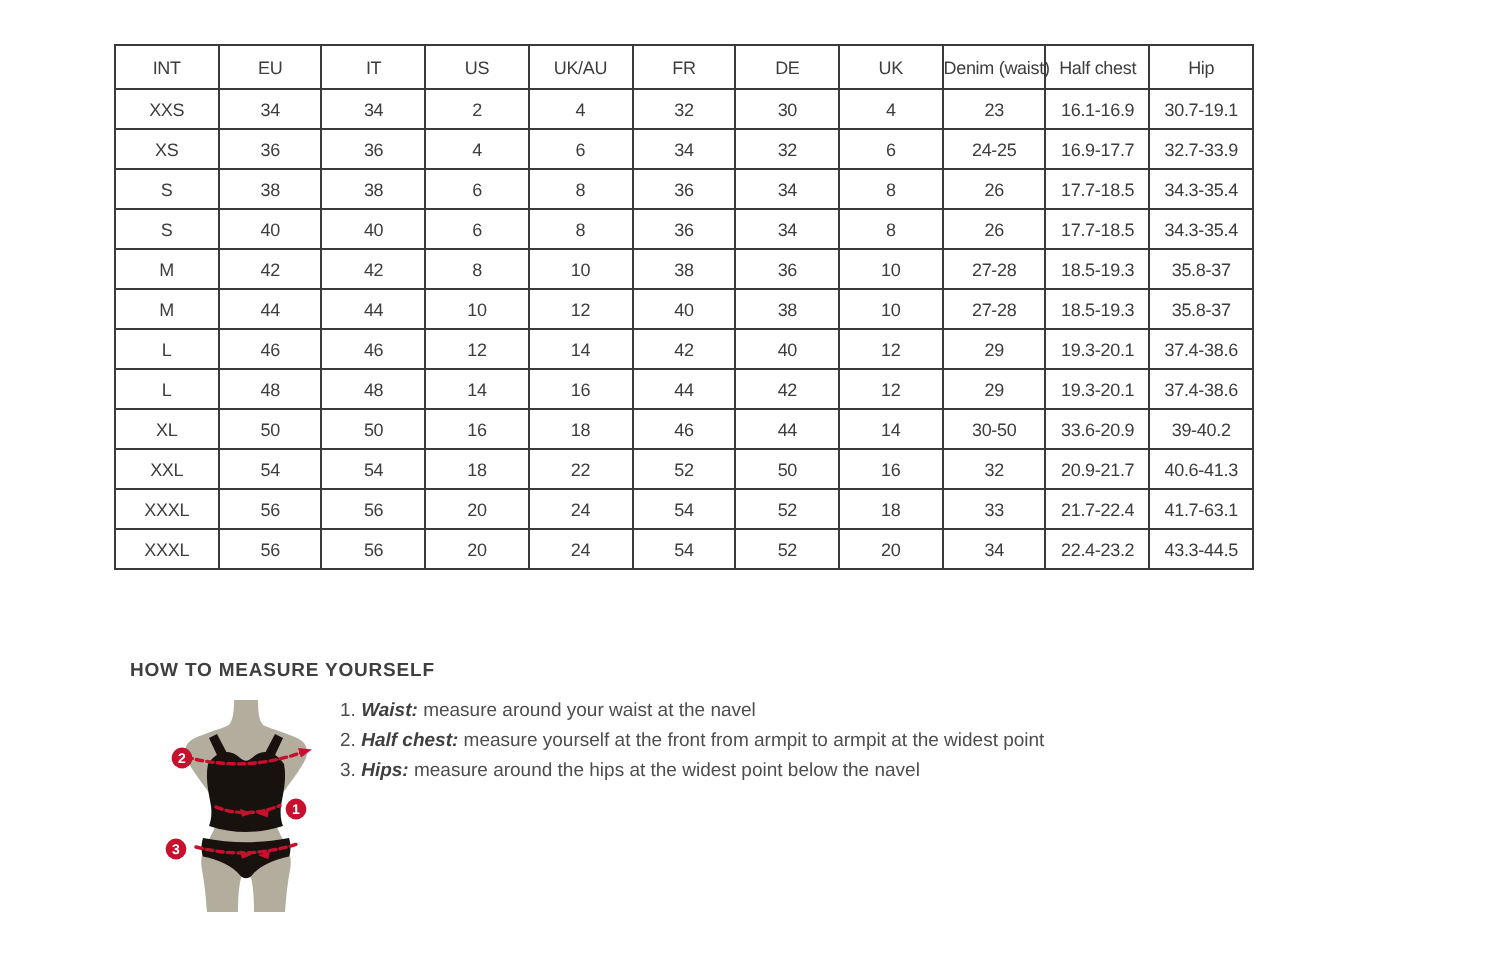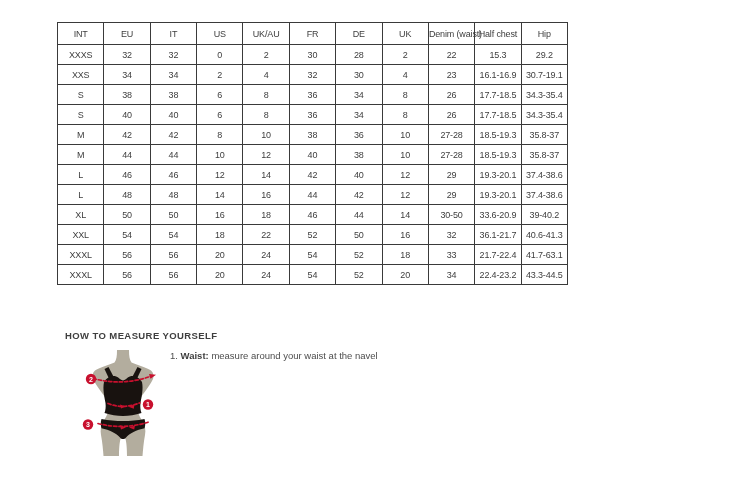--- a/index.html
+++ b/index.html
@@ -1,38 +1,38 @@
 <!DOCTYPE html>
 <html><head>
 <meta charset="utf-8">
 <style>
   html,body{margin:0;padding:0;}
   body{
     width:750px;height:488px;background:#ffffff;position:relative;overflow:hidden;
     font-family:"Liberation Sans",sans-serif;
   }
   .size-table{
-    position:absolute;left:57px;top:22px;width:511px;
+    position:absolute;left:57px;top:22px;width:570px;
     border-collapse:collapse;table-layout:fixed;padding-left:13px;
   }
   .size-table th,.size-table td{
     border:1px solid #3a3a3a;text-align:center;vertical-align:middle;
     font-size:9px;letter-spacing:-0.15px;color:#3d3d3d;font-weight:400;
     padding:0;white-space:nowrap;
   }
   .size-table th{height:21px;}
   .size-table td{height:19px;}
   .measure-title{
     position:absolute;left:65px;top:330px;
     font-size:9.5px;font-weight:700;color:#3f3f3f;letter-spacing:0.4px;
   }
   .figure-svg{position:absolute;left:78px;top:347px;}
   .steps{position:absolute;left:170px;top:351px;}
   .step{font-size:9.5px;color:#4d4d4d;line-height:9.5px;margin-bottom:5.5px;}
-  .step b{color:#3f3f3f;}
+  .step b{color:#3f3f3f;font-style:italic;}
 </style>
 </head>
 <body>
 
 <div>
 
   <table class="size-table">
     <thead>
       <tr>
 
@@ -44,48 +44,48 @@
           <th>FR</th>
           <th>DE</th>
           <th>UK</th>
           <th>Denim (waist)</th>
           <th>Half chest</th>
           <th>Hip</th>
         </tr>
     </thead>
     <tbody>
 
-        <tr>
-          <td>XXXS</td>
-          <td>32</td>
-          <td>32</td>
-          <td>0</td>
-          <td>2</td>
-          <td>30</td>
-          <td>28</td>
-          <td>2</td>
-          <td>22</td>
-          <td>15.3</td>
-          <td>29.2</td>
-        </tr>
 
         <tr>
           <td>XXS</td>
           <td>34</td>
           <td>34</td>
           <td>2</td>
           <td>4</td>
           <td>32</td>
           <td>30</td>
           <td>4</td>
           <td>23</td>
           <td>16.1-16.9</td>
           <td>30.7-19.1</td>
         </tr>
 
+        <tr>
+          <td>XS</td>
+          <td>36</td>
+          <td>36</td>
+          <td>4</td>
+          <td>6</td>
+          <td>34</td>
+          <td>32</td>
+          <td>6</td>
+          <td>24-25</td>
+          <td>16.9-17.7</td>
+          <td>32.7-33.9</td>
+        </tr>
 
         <tr>
           <td>S</td>
           <td>38</td>
           <td>38</td>
           <td>6</td>
           <td>8</td>
           <td>36</td>
           <td>34</td>
           <td>8</td>
@@ -181,21 +181,21 @@
         <tr>
           <td>XXL</td>
           <td>54</td>
           <td>54</td>
           <td>18</td>
           <td>22</td>
           <td>52</td>
           <td>50</td>
           <td>16</td>
           <td>32</td>
-          <td>36.1-21.7</td>
+          <td>20.9-21.7</td>
           <td>40.6-41.3</td>
         </tr>
 
         <tr>
           <td>XXXL</td>
           <td>56</td>
           <td>56</td>
           <td>20</td>
           <td>24</td>
           <td>54</td>
@@ -295,16 +295,18 @@
       <text x="70" y="60.1" text-anchor="middle" font-size="7" font-weight="bold" fill="#ffffff">1</text>
       <circle cx="10" cy="77.5" r="5.2" fill="#c8102e"></circle>
       <text x="10" y="80.1" text-anchor="middle" font-size="7" font-weight="bold" fill="#ffffff">3</text>
     </g>
   </svg>
 
   <div class="steps">
 
       <div class="step"><span>1.</span> <b>Waist:</b> <span>measure around your waist at the navel</span></div>
 
-
+      <div class="step"><span>2.</span> <b>Half chest:</b> <span>measure yourself at the front from armpit to armpit at the widest point</span></div>
+
+      <div class="step"><span>3.</span> <b>Hips:</b> <span>measure around the hips at the widest point below the navel</span></div>
     </div>
 
 </div>
 
 </body></html>

